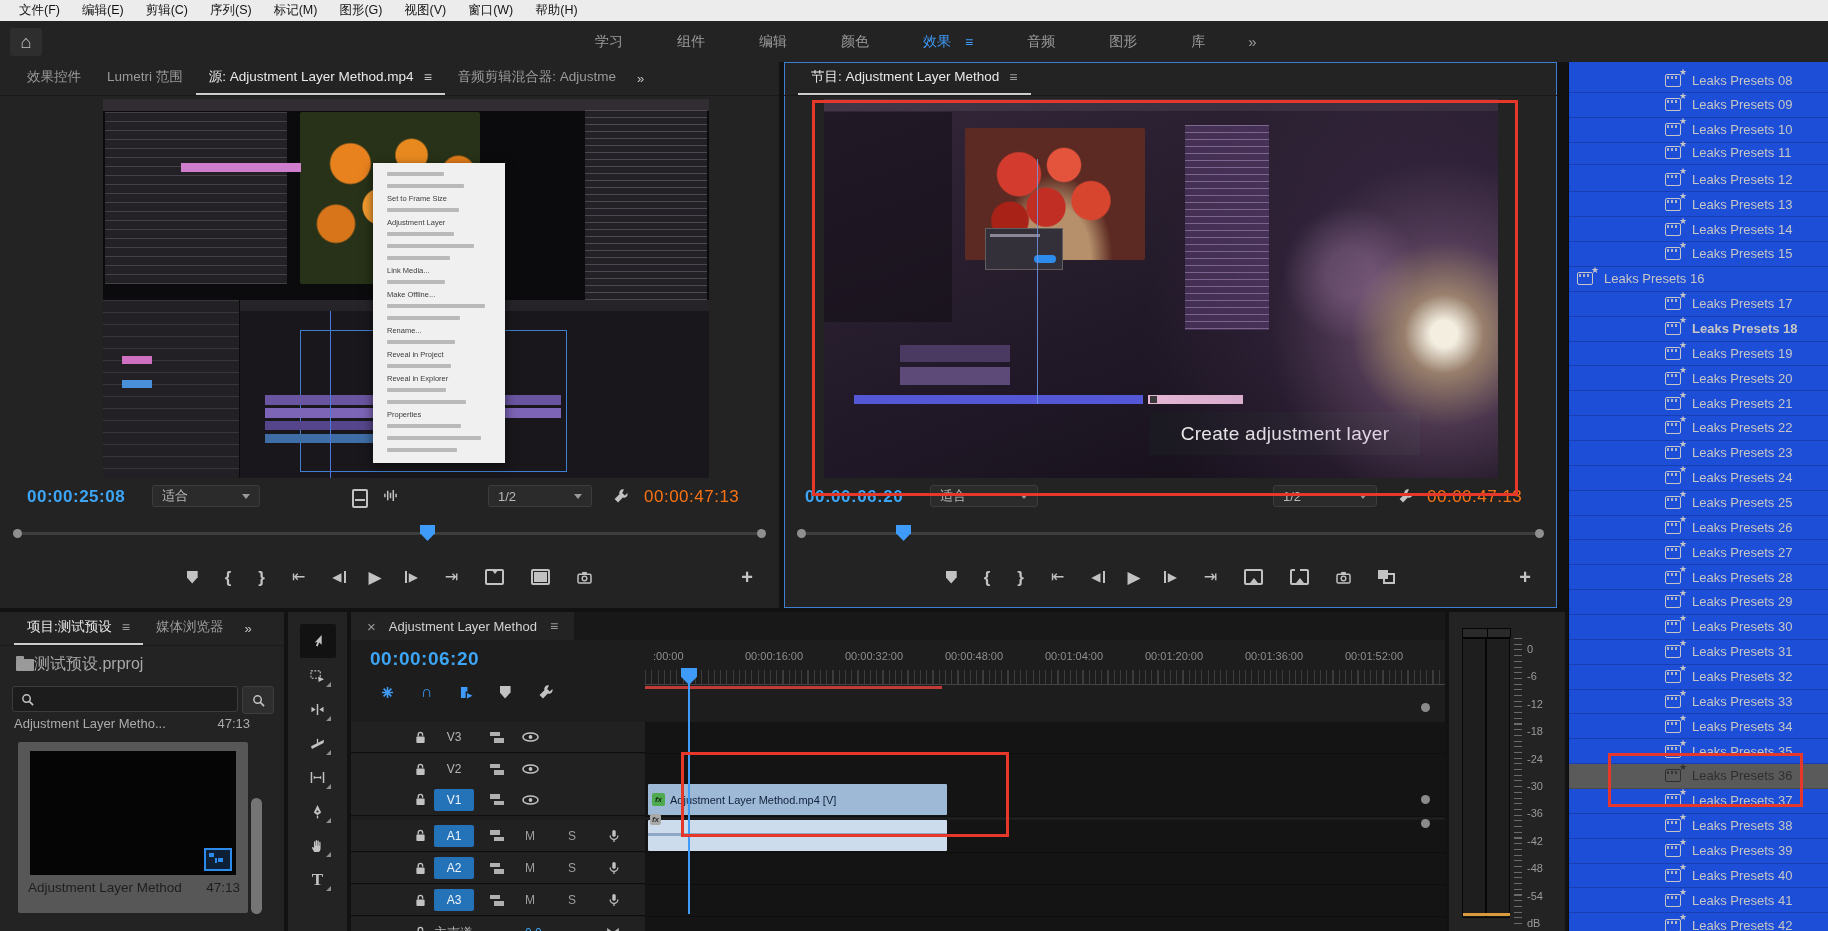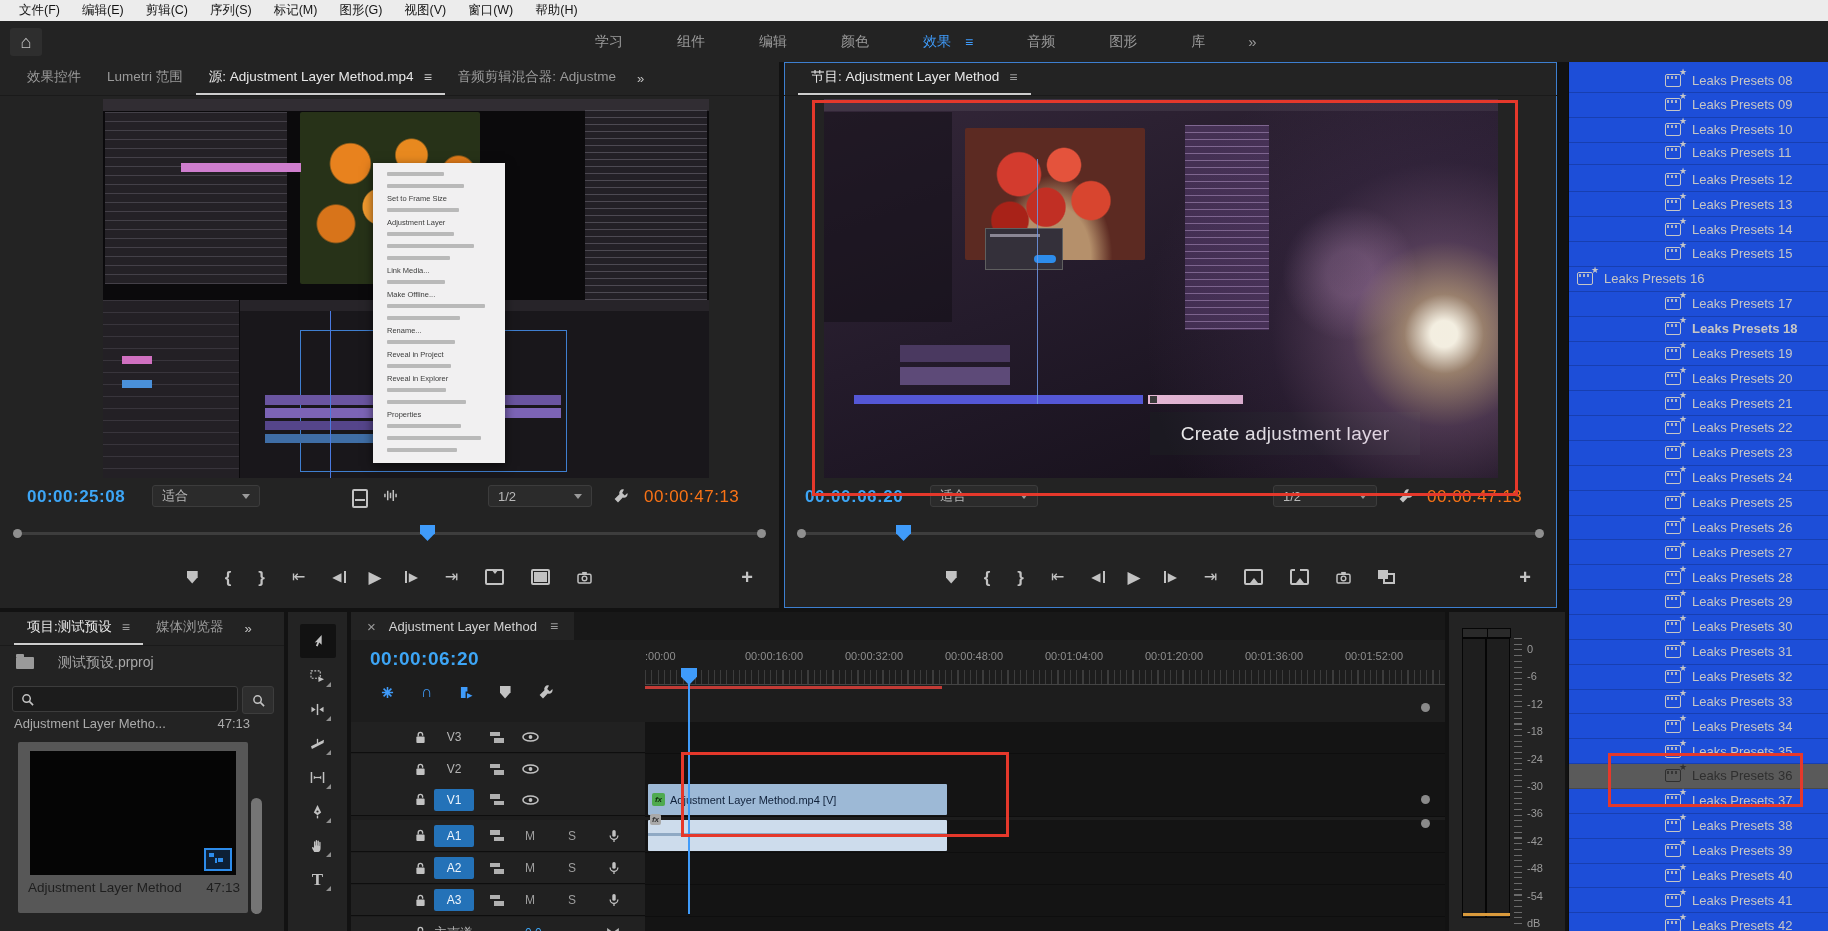--- a/index.html
+++ b/index.html
@@ -73,21 +73,21 @@
   .ic-folder-up::before{content:"";position:absolute;top:-3px;left:0;width:8px;height:3px;background:#9a9a9a;border-radius:1px 1px 0 0;}
   .i-preset{width:16px;height:13px;border:1.5px solid currentColor;border-radius:2px;position:relative;flex:none;box-sizing:border-box;}
   .i-preset::before{content:"★";position:absolute;top:-8px;right:-7px;font-size:9px;color:currentColor;}
   .i-preset::after{content:"";position:absolute;left:1px;top:1px;right:1px;height:3px;background:repeating-linear-gradient(90deg,currentColor 0 2px,transparent 2px 4px);opacity:.85;}
   .ic-seq-badge{width:24px;height:19px;border:2px solid #2d8ceb;background:#0d2036;position:relative;}
   .ic-seq-badge::before{content:"";position:absolute;left:3px;top:3px;width:5px;height:4px;background:#2d8ceb;box-shadow:9px 5px 0 #2d8ceb;}
   .ic-seq-badge::after{content:"";position:absolute;left:9px;top:8px;width:2px;height:5px;background:#2d8ceb;}
   .ic-type{font-size:17px;font-weight:bold;font-family:"Liberation Serif",serif;}
   
   #proj-panel{left:0;top:612px;width:284px;height:319px;}
-  .pj-crumb{position:absolute;top:42px;left:16px;display:flex;gap:24px;align-items:center;font-size:14px;color:#a8a8a8;}
+  .pj-crumb{position:absolute;top:42px;left:16px;display:flex;gap:0;align-items:center;font-size:16px;color:#a8a8a8;}
   .pj-search{position:absolute;top:74px;left:12px;width:226px;height:26px;background:#1c1c1c;border:1px solid #3c3c3c;border-radius:3px;display:flex;align-items:center;padding-left:8px;gap:8px;box-sizing:border-box;}
   .pj-search input{background:transparent;border:none;outline:none;color:#cfcfcf;font-size:12px;width:170px;}
   .pj-filter{position:absolute;top:74px;right:10px;width:30px;height:26px;background:#2e2e2e;border:1px solid #3d3d3d;border-radius:3px;display:flex;align-items:center;justify-content:center;}
   .pj-row{position:absolute;top:104px;left:14px;right:34px;display:flex;justify-content:space-between;font-size:13px;color:#ababab;white-space:nowrap;overflow:hidden;}
   .pj-card{position:absolute;top:130px;left:18px;width:230px;height:171px;background:#575757;border-radius:2px;}
   .pj-thumb{position:absolute;left:12px;top:9px;width:206px;height:124px;background:#050505;}
   .pj-badge{position:absolute;right:4px;bottom:4px;}
   .pj-cap{position:absolute;left:10px;right:8px;top:138px;display:flex;justify-content:space-between;font-size:13.5px;color:#1e1e1e;white-space:nowrap;overflow:hidden;gap:6px;}
   .pj-scroll{position:absolute;right:22px;top:186px;width:11px;height:116px;background:#757575;border-radius:6px;}
   
@@ -616,21 +616,21 @@
           </svg>
         </span>
         <span class="ic ic-add-marker"></span>
         <span class="ic ic-timeline-settings">
           <svg viewBox="0 0 16 16" width="16" height="16">
             <path fill="currentColor" d="M11 1.6a3.6 3.6 0 0 0-4.6 4.6L1.6 11l3.4 3.4 4.8-4.8A3.6 3.6 0 0 0 14.4 5L11.8 7.6 9.2 5z"></path>
           </svg>
         </span>
       </div>
     <div class="ruler-labels" id="tl-ruler">
-        <span class="rlabel" style="left: 0px;">:00:00</span>
+        <span class="rlabel" style="left: 8px;">:00:00</span>
         <span class="rlabel" style="left: 100px;">00:00:16:00</span>
         <span class="rlabel" style="left: 200px;">00:00:32:00</span>
         <span class="rlabel" style="left: 300px;">00:00:48:00</span>
         <span class="rlabel" style="left: 400px;">00:01:04:00</span>
         <span class="rlabel" style="left: 500px;">00:01:20:00</span>
         <span class="rlabel" style="left: 600px;">00:01:36:00</span>
         <span class="rlabel" style="left: 700px;">00:01:52:00</span>
       </div>
     <div class="ticks"></div>
     <div class="render-red"></div>

